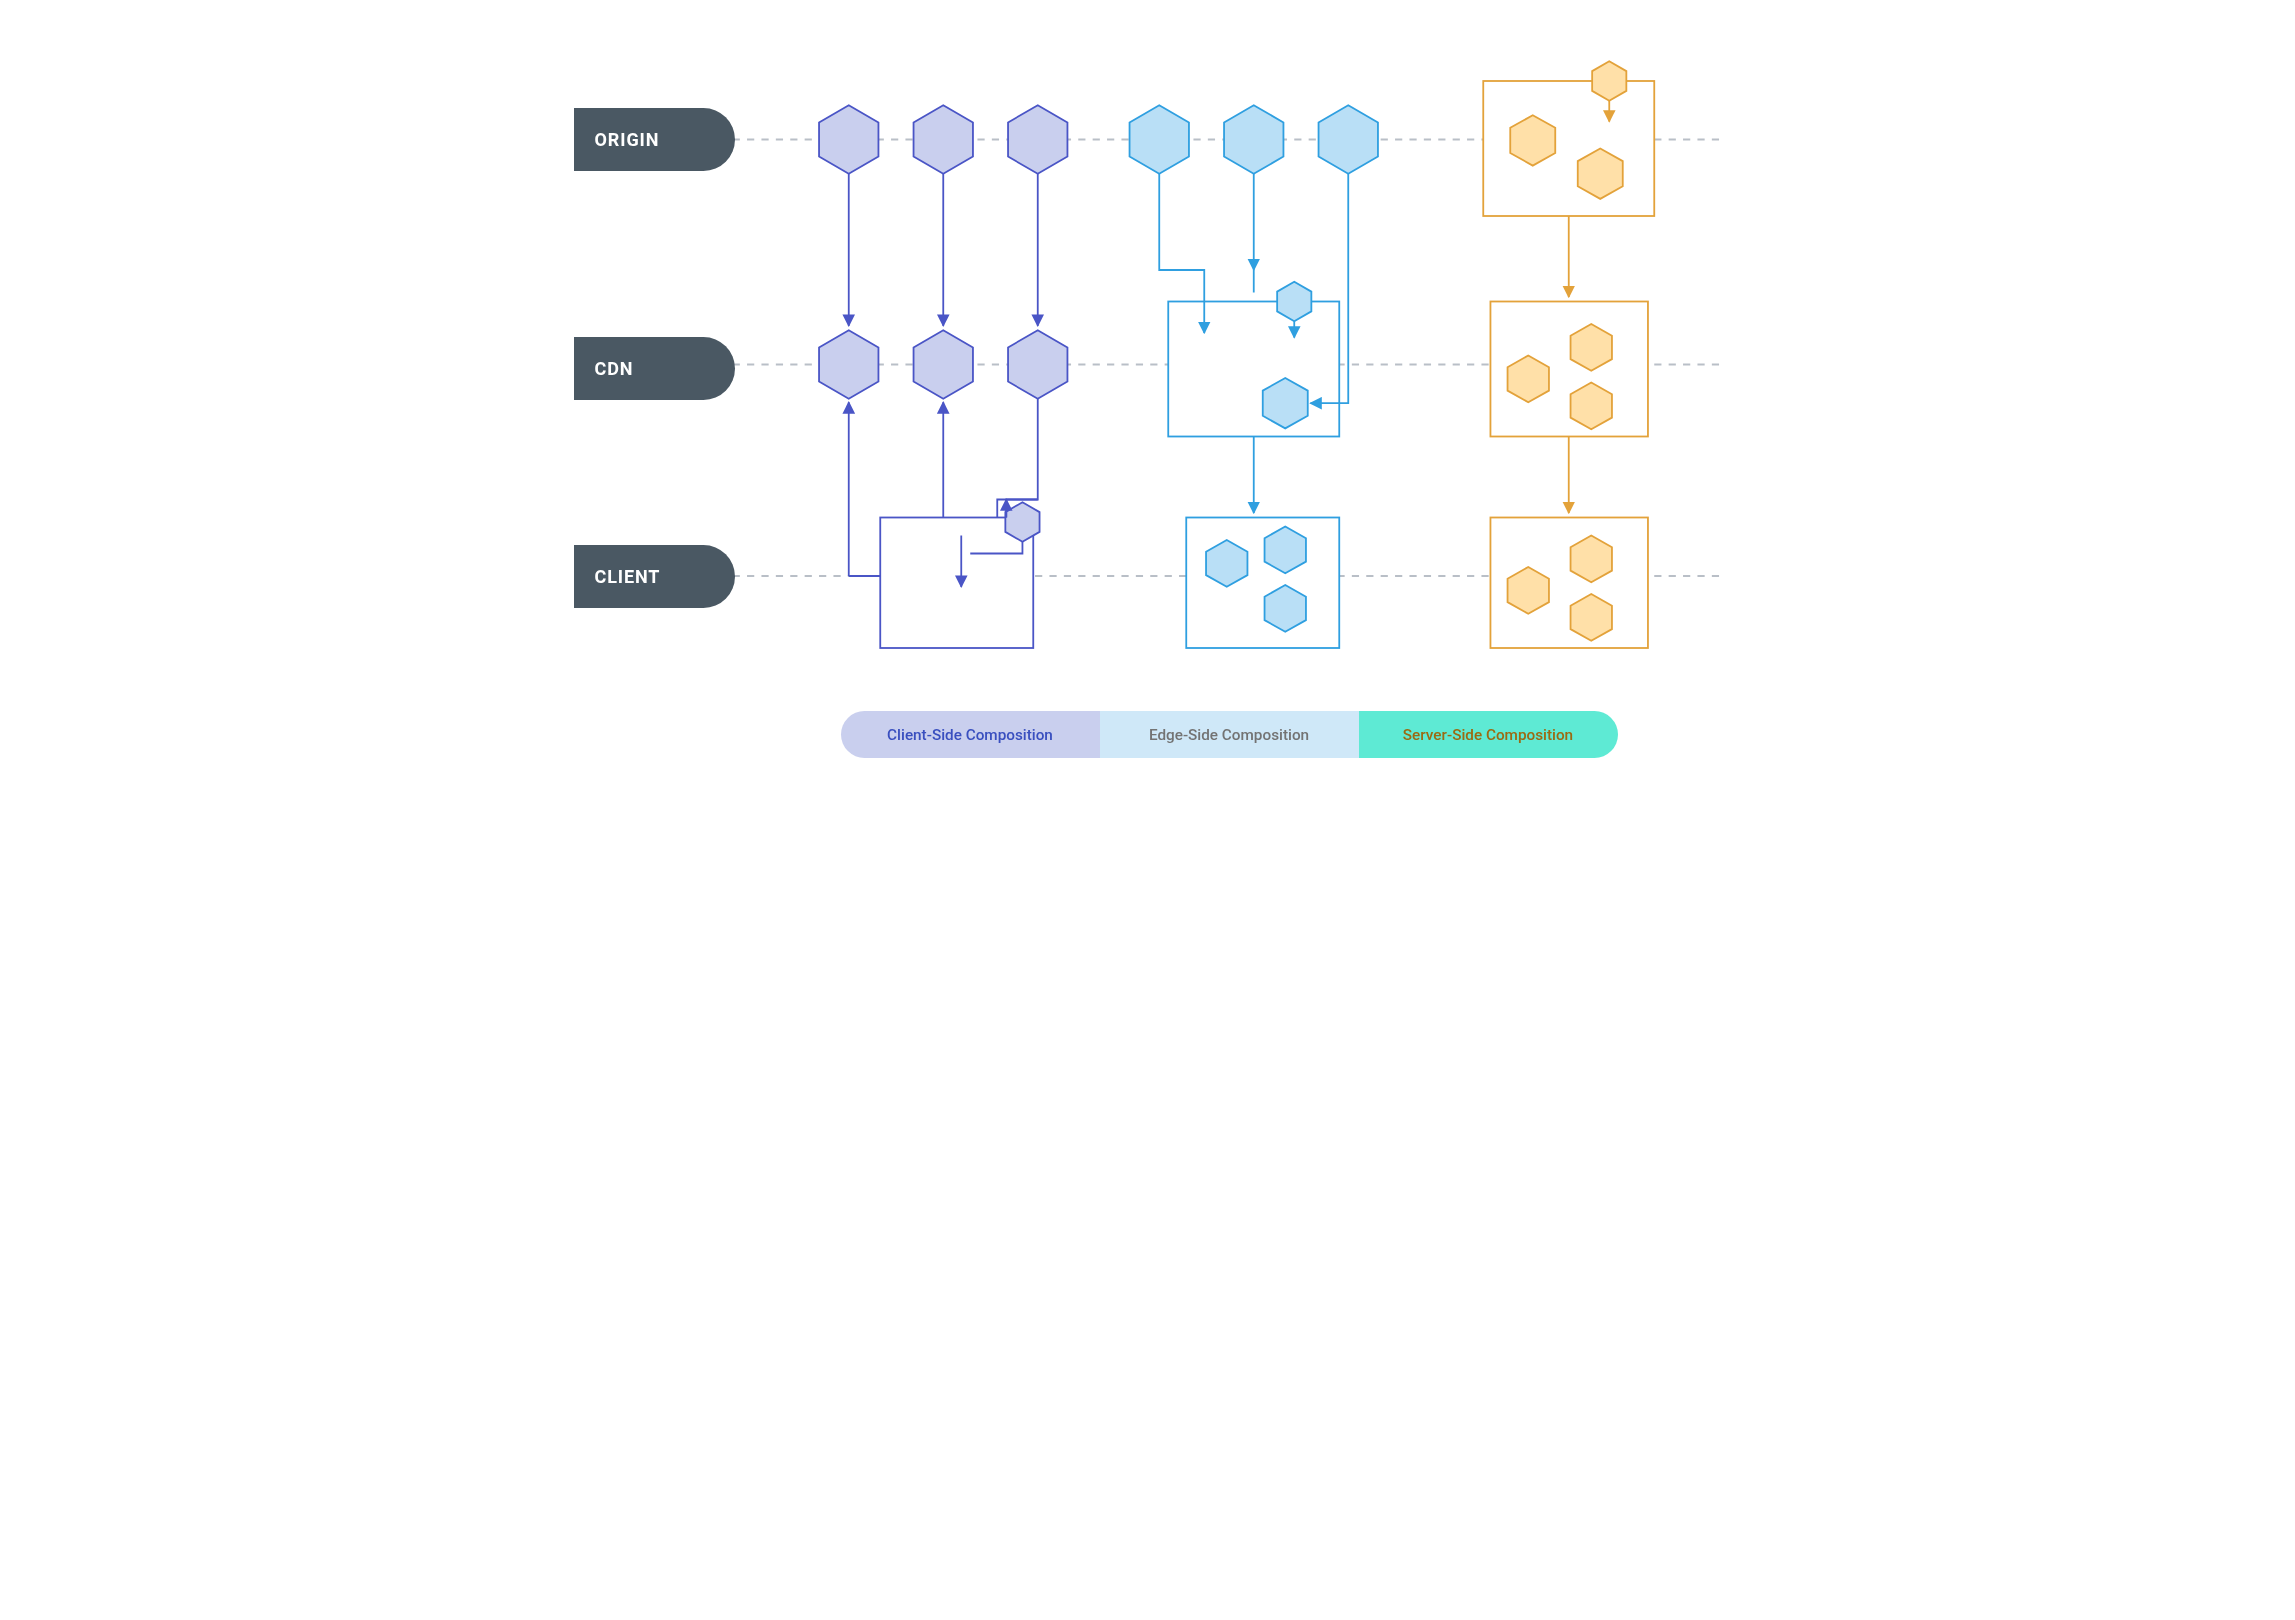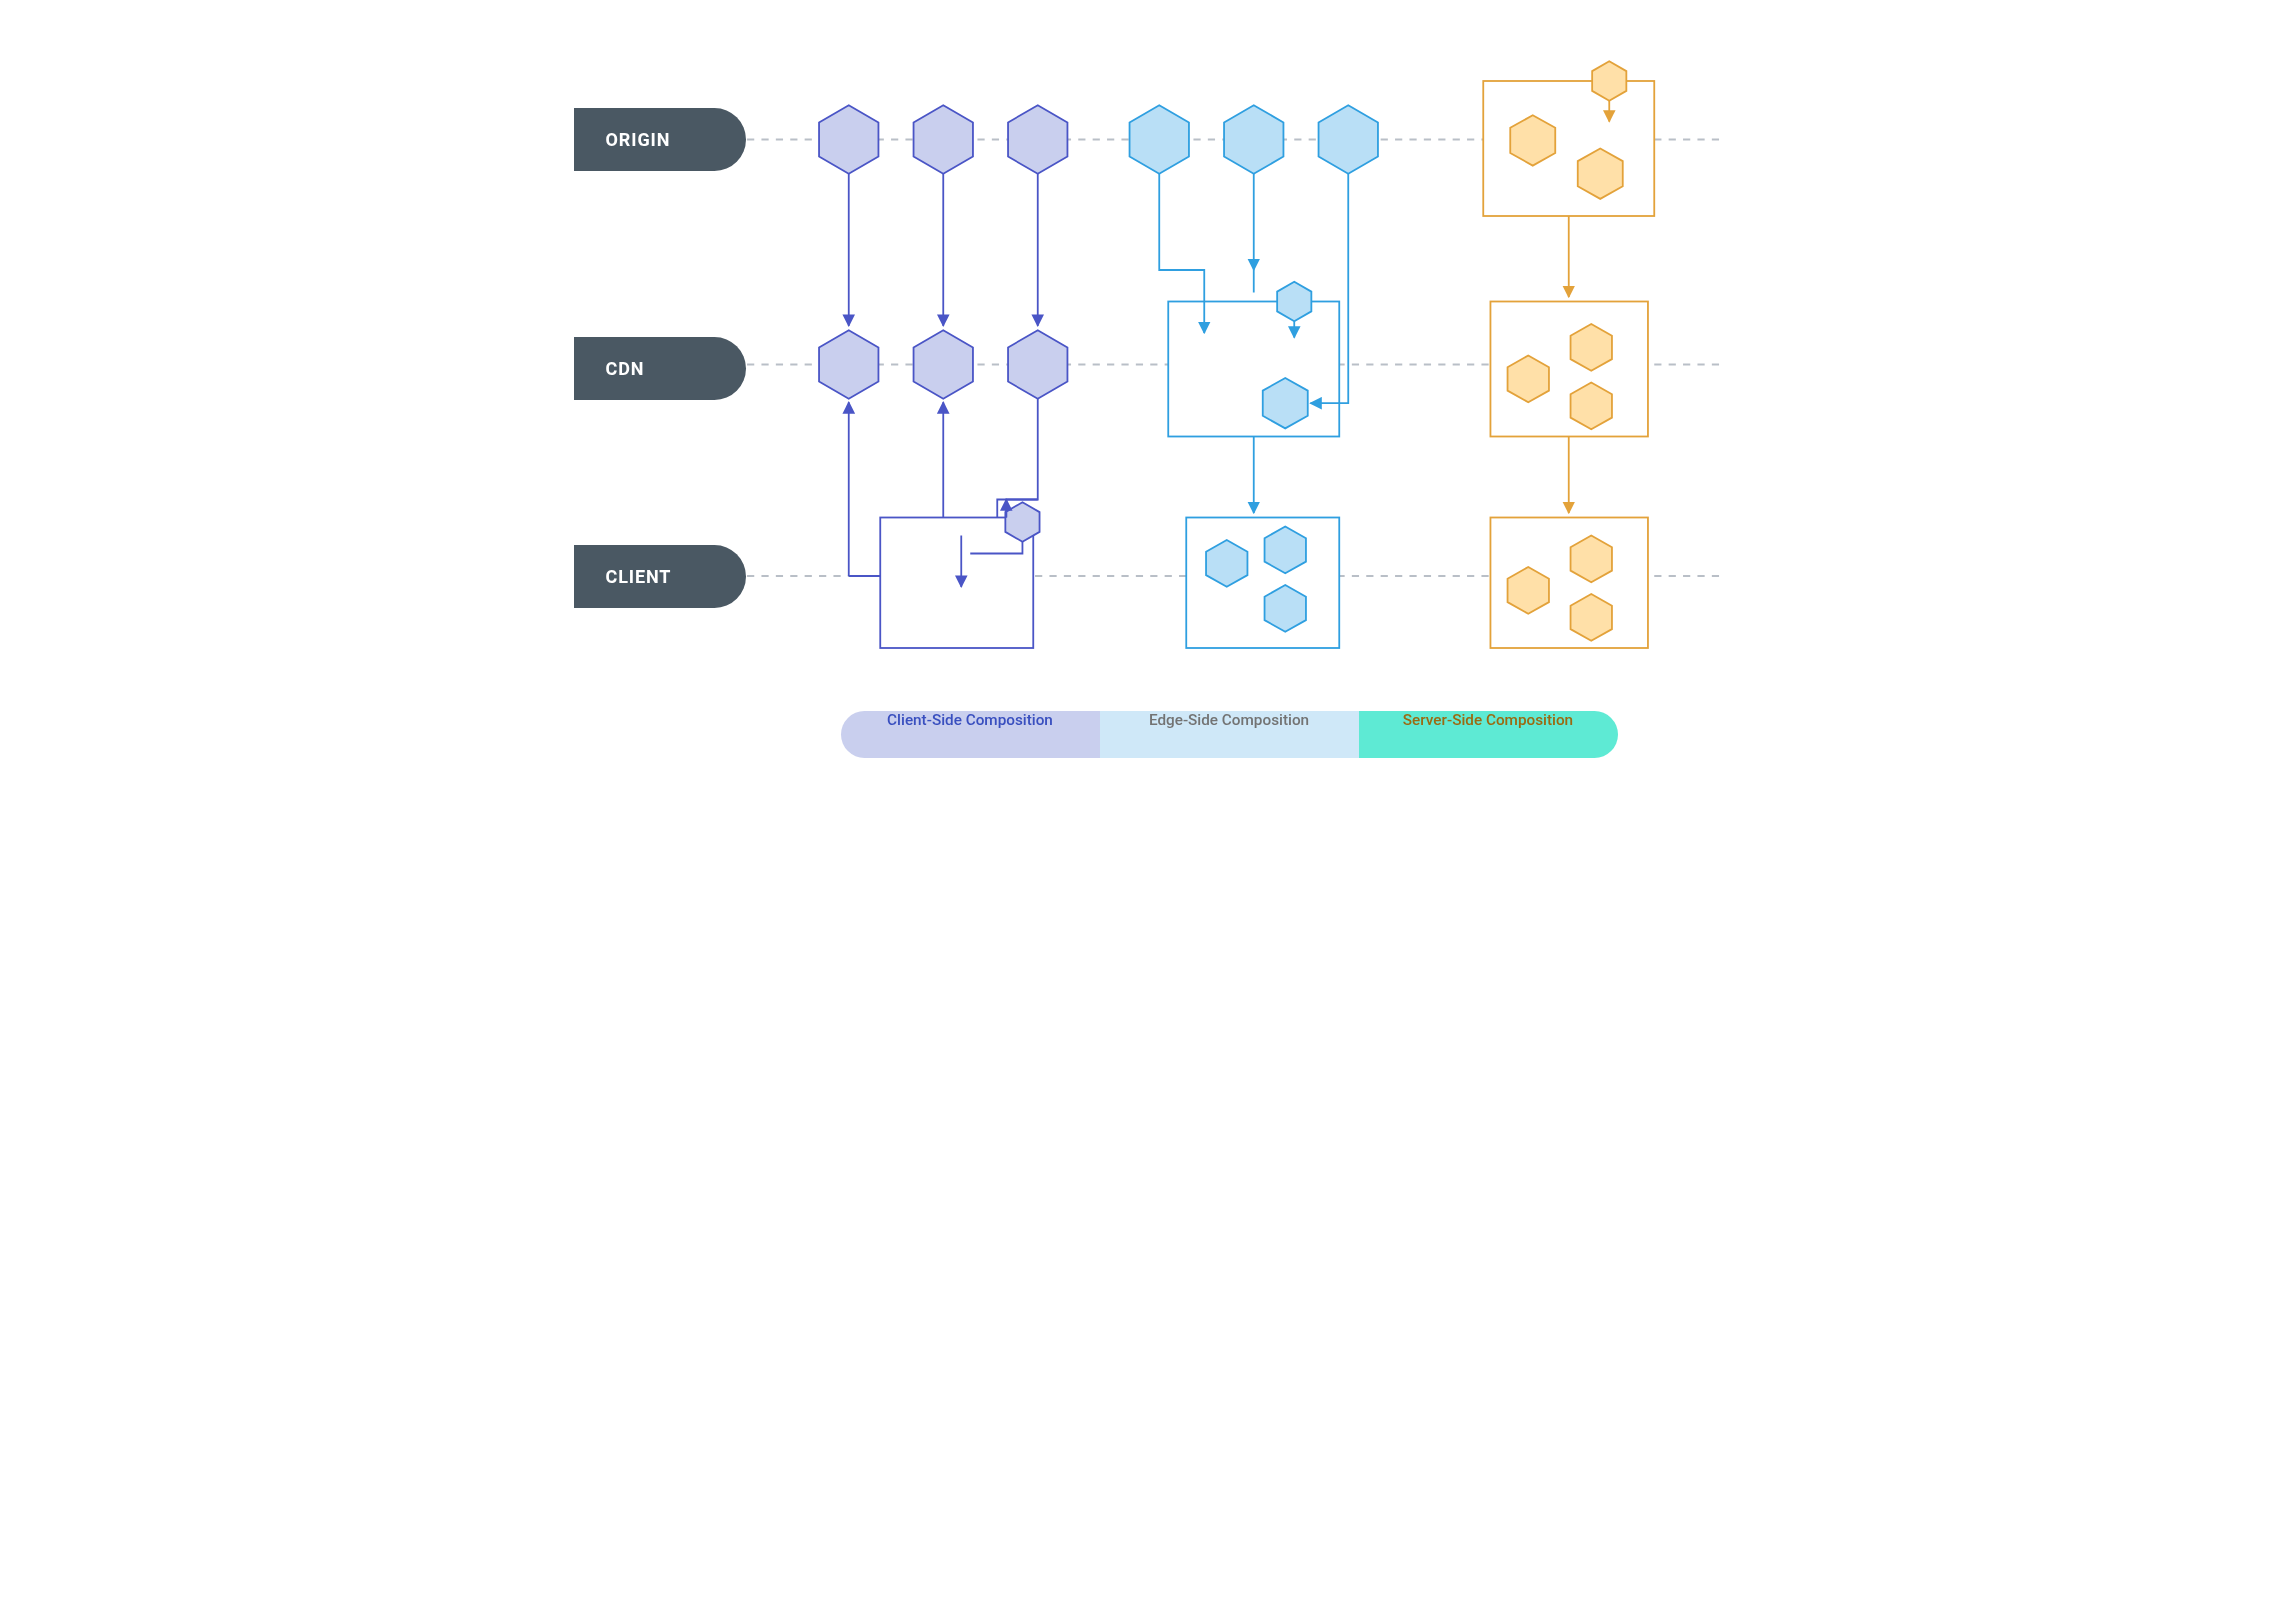--- a/index.html
+++ b/index.html
@@ -1,19 +1,19 @@
 <!DOCTYPE html>
 <html style="font-size:14.4px"><head>
 <meta charset="utf-8">
 <style>
   html,body{margin:0;padding:0;background:#fff;font-family:-apple-system,BlinkMacSystemFont,"Segoe UI",Roboto,Helvetica,Arial,sans-serif}
   .canvas{position:relative;width:1148px;height:810px;margin:0 auto}
-  .row-label{position:absolute;left:0;height:63px;background:#4a5863;color:#fff;font-weight:700;font-size:18px;letter-spacing:0.9px;display:flex;align-items:center;padding-left:32px;border-top-right-radius:36px;border-bottom-right-radius:36px;width:140px}
+  .row-label{position:absolute;left:0;height:63px;background:#4a5863;color:#fff;font-weight:700;font-size:18px;letter-spacing:0.9px;display:flex;align-items:center;padding-left:21px;border-top-right-radius:36px;border-bottom-right-radius:36px;width:140px}
   .legend{position:absolute;display:flex;left:267px;top:711px}
-  .legend-pill{height:47px;font-size:15.3px;font-weight:500;display:flex;align-items:flex-start;justify-content:center;width:259px}
+  .legend-pill{height:47px;font-size:15.3px;font-weight:500;display:flex;align-items:center;justify-content:center;width:259px}
   .legend-pill.first{border-top-left-radius:27px;border-bottom-left-radius:27px}
   .legend-pill.last{border-top-right-radius:27px;border-bottom-right-radius:27px}
   svg.diagram{position:absolute;left:0;top:0}
 </style>
 </head>
 <body>
 
 <div class="canvas">
 
   <svg class="diagram" width="1148" height="810" viewBox="0 0 1275 900">

